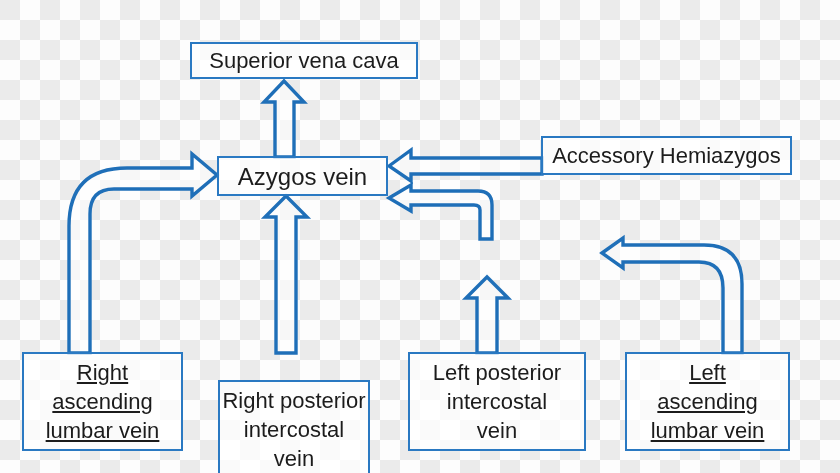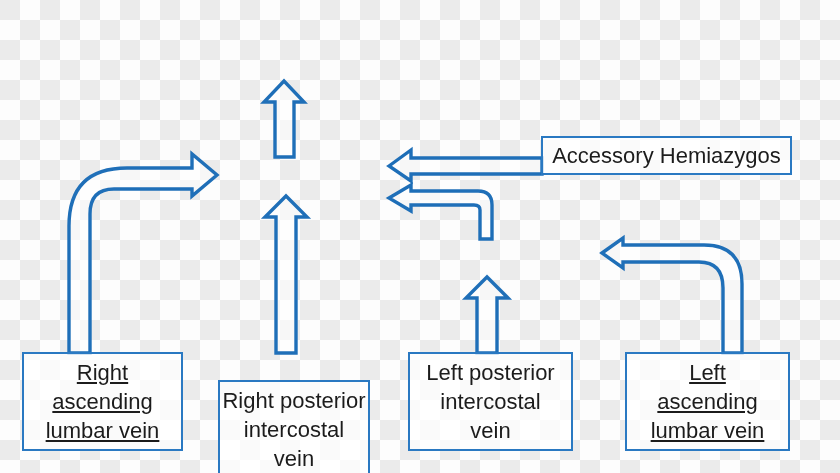--- a/index.html
+++ b/index.html
@@ -30,21 +30,21 @@
     white-space:pre-line;
     font-size:22px;
     line-height:29px;
   }
   .n-svc       {left:190px;top:42px; width:228px;height:37px;}
   .n-azygos    {left:217px;top:156px;width:171px;height:40px;font-size:24px;}
   .n-accessory {left:541px;top:136px;width:251px;height:39px;}
   .n-hemi      {left:442px;top:238px;width:160px;height:40px;font-size:24px;}
   .n-ralv      {left:22px; top:352px;width:161px;height:99px;text-decoration:underline;}
   .n-rpiv      {left:218px;top:352px;width:152px;height:99px;margin-top:28px;}
-  .n-lpiv      {left:408px;top:352px;width:165px;height:99px;}
+  .n-lpiv      {left:408px;top:352px;width:178px;height:99px;}
   .n-lalv      {left:625px;top:352px;width:165px;height:99px;text-decoration:underline;}
 </style>
 </head>
 <body>
 
 <div id="canvas">
 
   <svg id="arrow-layer" viewBox="0 0 840 473" xmlns="http://www.w3.org/2000/svg">
 
     <path class="arrow" d="M 275,157 L 275,102 L 264,102 L 284,81 L 304,102 L 294,102 L 294,157 Z"></path>
@@ -55,21 +55,23 @@
 
     <path class="arrow" d="M 389,166 L 411,150 L 411,158 L 542,158 L 542,174 L 411,174 L 411,181 Z"></path>
 
     <path class="arrow" d="M 389,198 L 411,185 L 411,191 L 478,191 Q 492,191 492,205 L 492,239 L 480,239 L 480,210 Q 480,205 474,205 L 411,205 L 411,211 Z"></path>
 
     <path class="arrow" d="M 69,353 L 69,226 Q 69,168 127,168 L 192,168 L 192,154 L 217,175 L 192,196 L 192,189 L 114,189 Q 90,189 90,214 L 90,353 Z"></path>
 
     <path class="arrow" d="M 602,253 L 623,238 L 623,245 L 704,245 Q 742,245 742,284 L 742,353 L 723,353 L 723,288 Q 723,262 699,262 L 623,262 L 623,268 Z"></path>
   </svg>
 
+  <div class="node n-svc">Superior vena cava</div>
 
+  <div class="node n-azygos">Azygos vein</div>
 
   <div class="node n-accessory">Accessory Hemiazygos</div>
 
 
   <div class="node n-ralv">Right
 ascending
 lumbar vein</div>
 
   <div class="node n-rpiv">Right posterior
 intercostal

